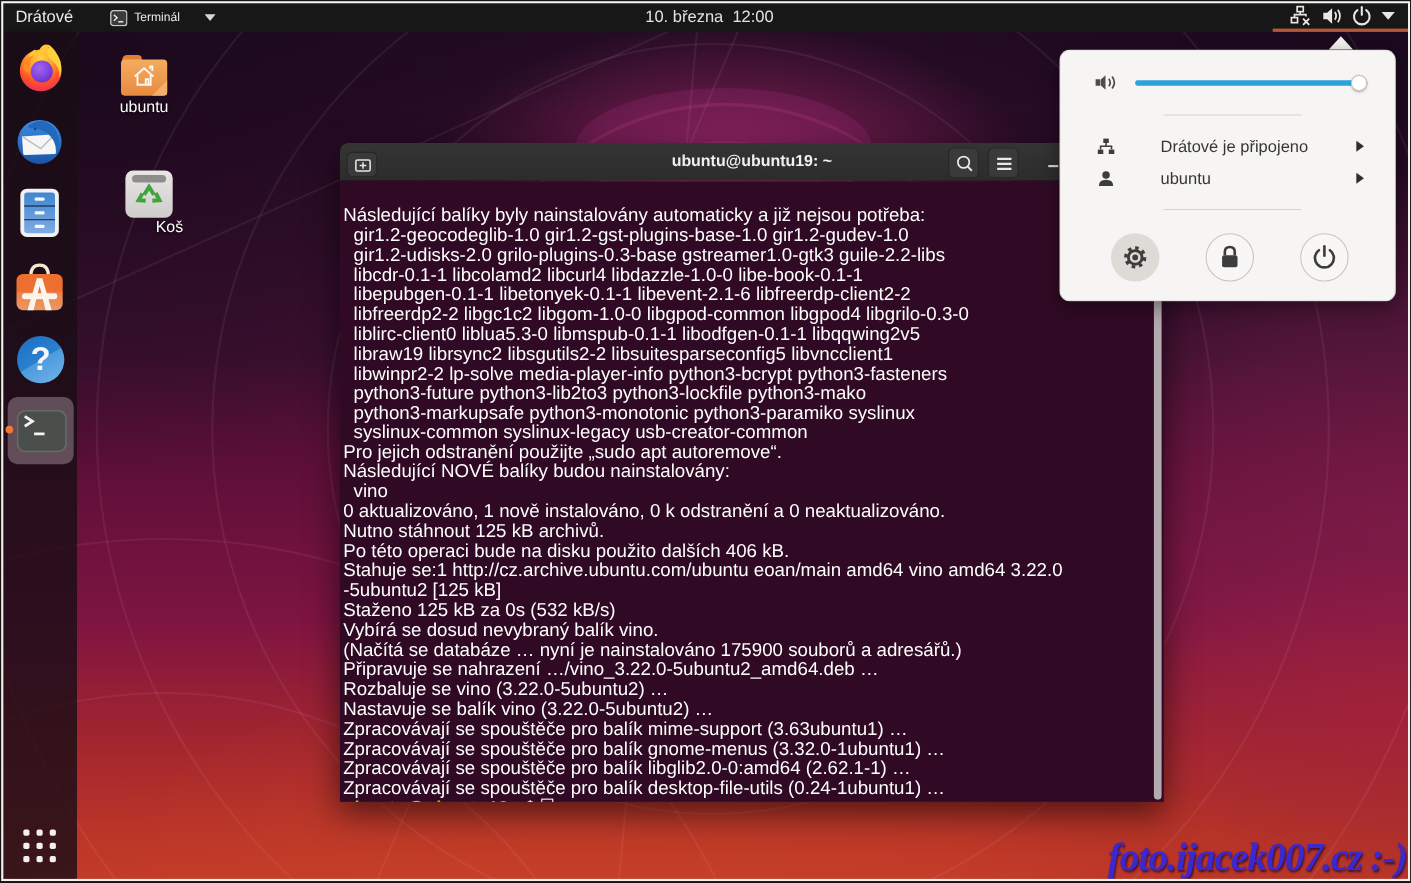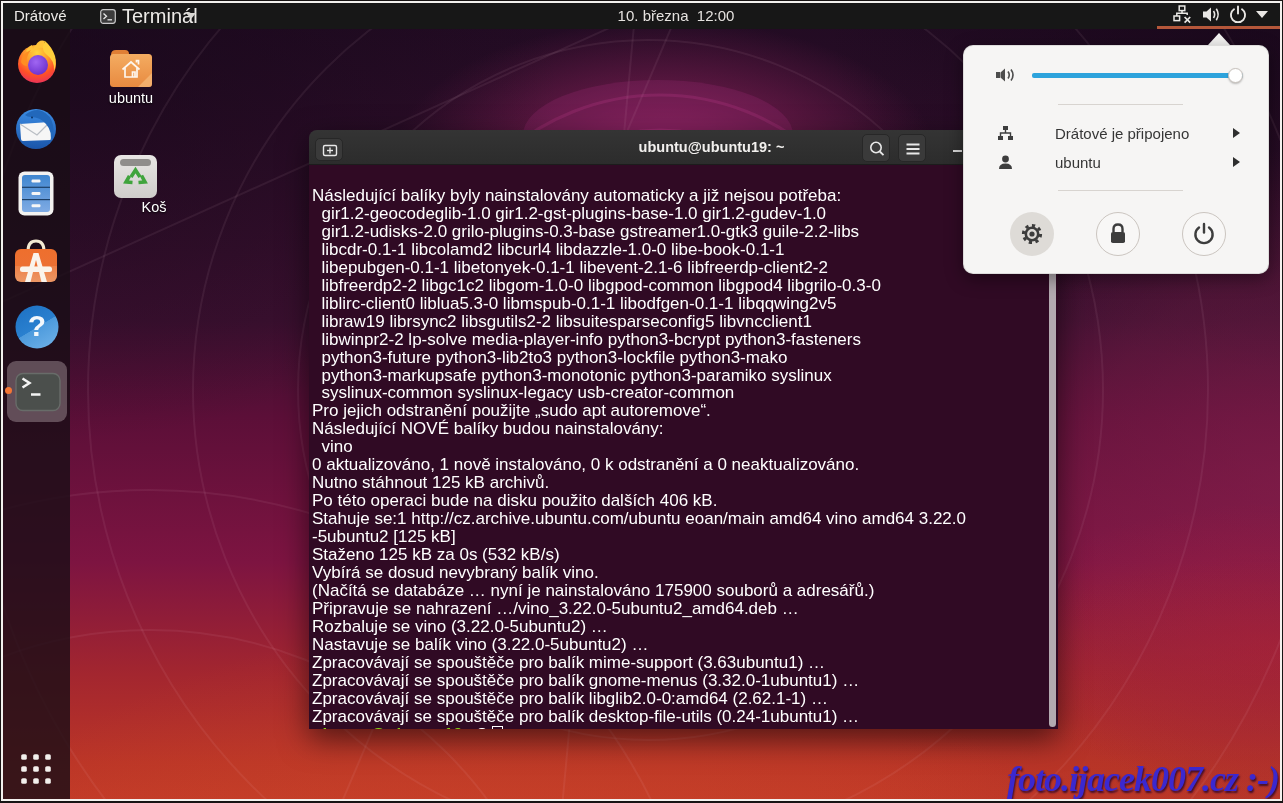--- a/index.html
+++ b/index.html
@@ -4,35 +4,35 @@
 <style>
   html,body{margin:0;padding:0;}
   body{width:1283px;height:803px;position:relative;overflow:hidden;background:#0d0d0d;
        font-family:"Liberation Sans",sans-serif;}
   .abs{position:absolute;}
   
   #wall{left:0;top:0;width:1283px;height:803px;}
   
   #topbar{left:3px;top:3px;width:1277px;height:26px;background:#171717;color:#e8e6e3;}
   #activities{left:14px;top:3px;height:26px;line-height:26px;font-size:15px;color:#eceae7;}
-  #appmenu{left:122px;top:3px;height:26px;line-height:26px;font-size:20px;color:#eceae7;}
-  #clock{left:576px;top:3px;height:20px;line-height:26px;width:200px;text-align:center;font-size:15px;color:#e5e2df;}
+  #appmenu{left:122px;top:3px;height:26px;line-height:26px;font-size:11px;color:#eceae7;}
+  #clock{left:545px;top:3px;height:20px;line-height:26px;width:200px;text-align:center;font-size:15px;color:#e5e2df;}
   #sysline{left:1157px;top:26px;width:124px;height:3px;background:#b5573a;}
   
   #dock{left:3px;top:29px;width:67px;height:772px;background:rgba(26,14,22,0.81);}
   
   .desklabel{position:absolute;color:#fff;font-size:14.5px;text-align:center;
              text-shadow:0 1px 2px rgba(0,0,0,0.9);}
   
   #term{left:309px;top:130px;width:749px;height:599px;border-radius:8px 8px 2px 2px;
         box-shadow:0 10px 30px rgba(0,0,0,0.55);}
   #thead{left:0;top:0;width:749px;height:35px;border-radius:8px 8px 0 0;
          background:linear-gradient(#343434,#2c2c2c);border-bottom:1px solid #1c1c1c;box-sizing:border-box;}
   #ttitle{left:0;top:0;width:749px;height:35px;line-height:35px;text-align:center;
-          font-size:14.5px;font-weight:bold;color:#f2f0ee;padding-left:28px;}
+          font-size:14.5px;font-weight:bold;color:#f2f0ee;}
   .hbtn{position:absolute;background:#3a3a3a;border:1px solid #272727;border-radius:5px;box-sizing:border-box;}
   #tbody{left:0;top:35px;width:749px;height:564px;background:#300a24;overflow:hidden;}
   #ttext{left:3px;top:22px;font-family:Liberation Sans, sans-serif;font-size:17px;
          line-height:17.95px;color:#ffffff;white-space:pre;}
   #scrollbar{left:739.5px;top:37px;width:7px;height:560px;background:#b3aab0;border-radius:3.5px;}
   .pgreen{color:#84cc16;font-weight:bold;}
   .pblue{color:#6b80ca;font-weight:bold;}
   #cursor{display:inline-block;width:9px;height:15px;border:1.5px solid #ffffff;
           vertical-align:-3px;}
   

